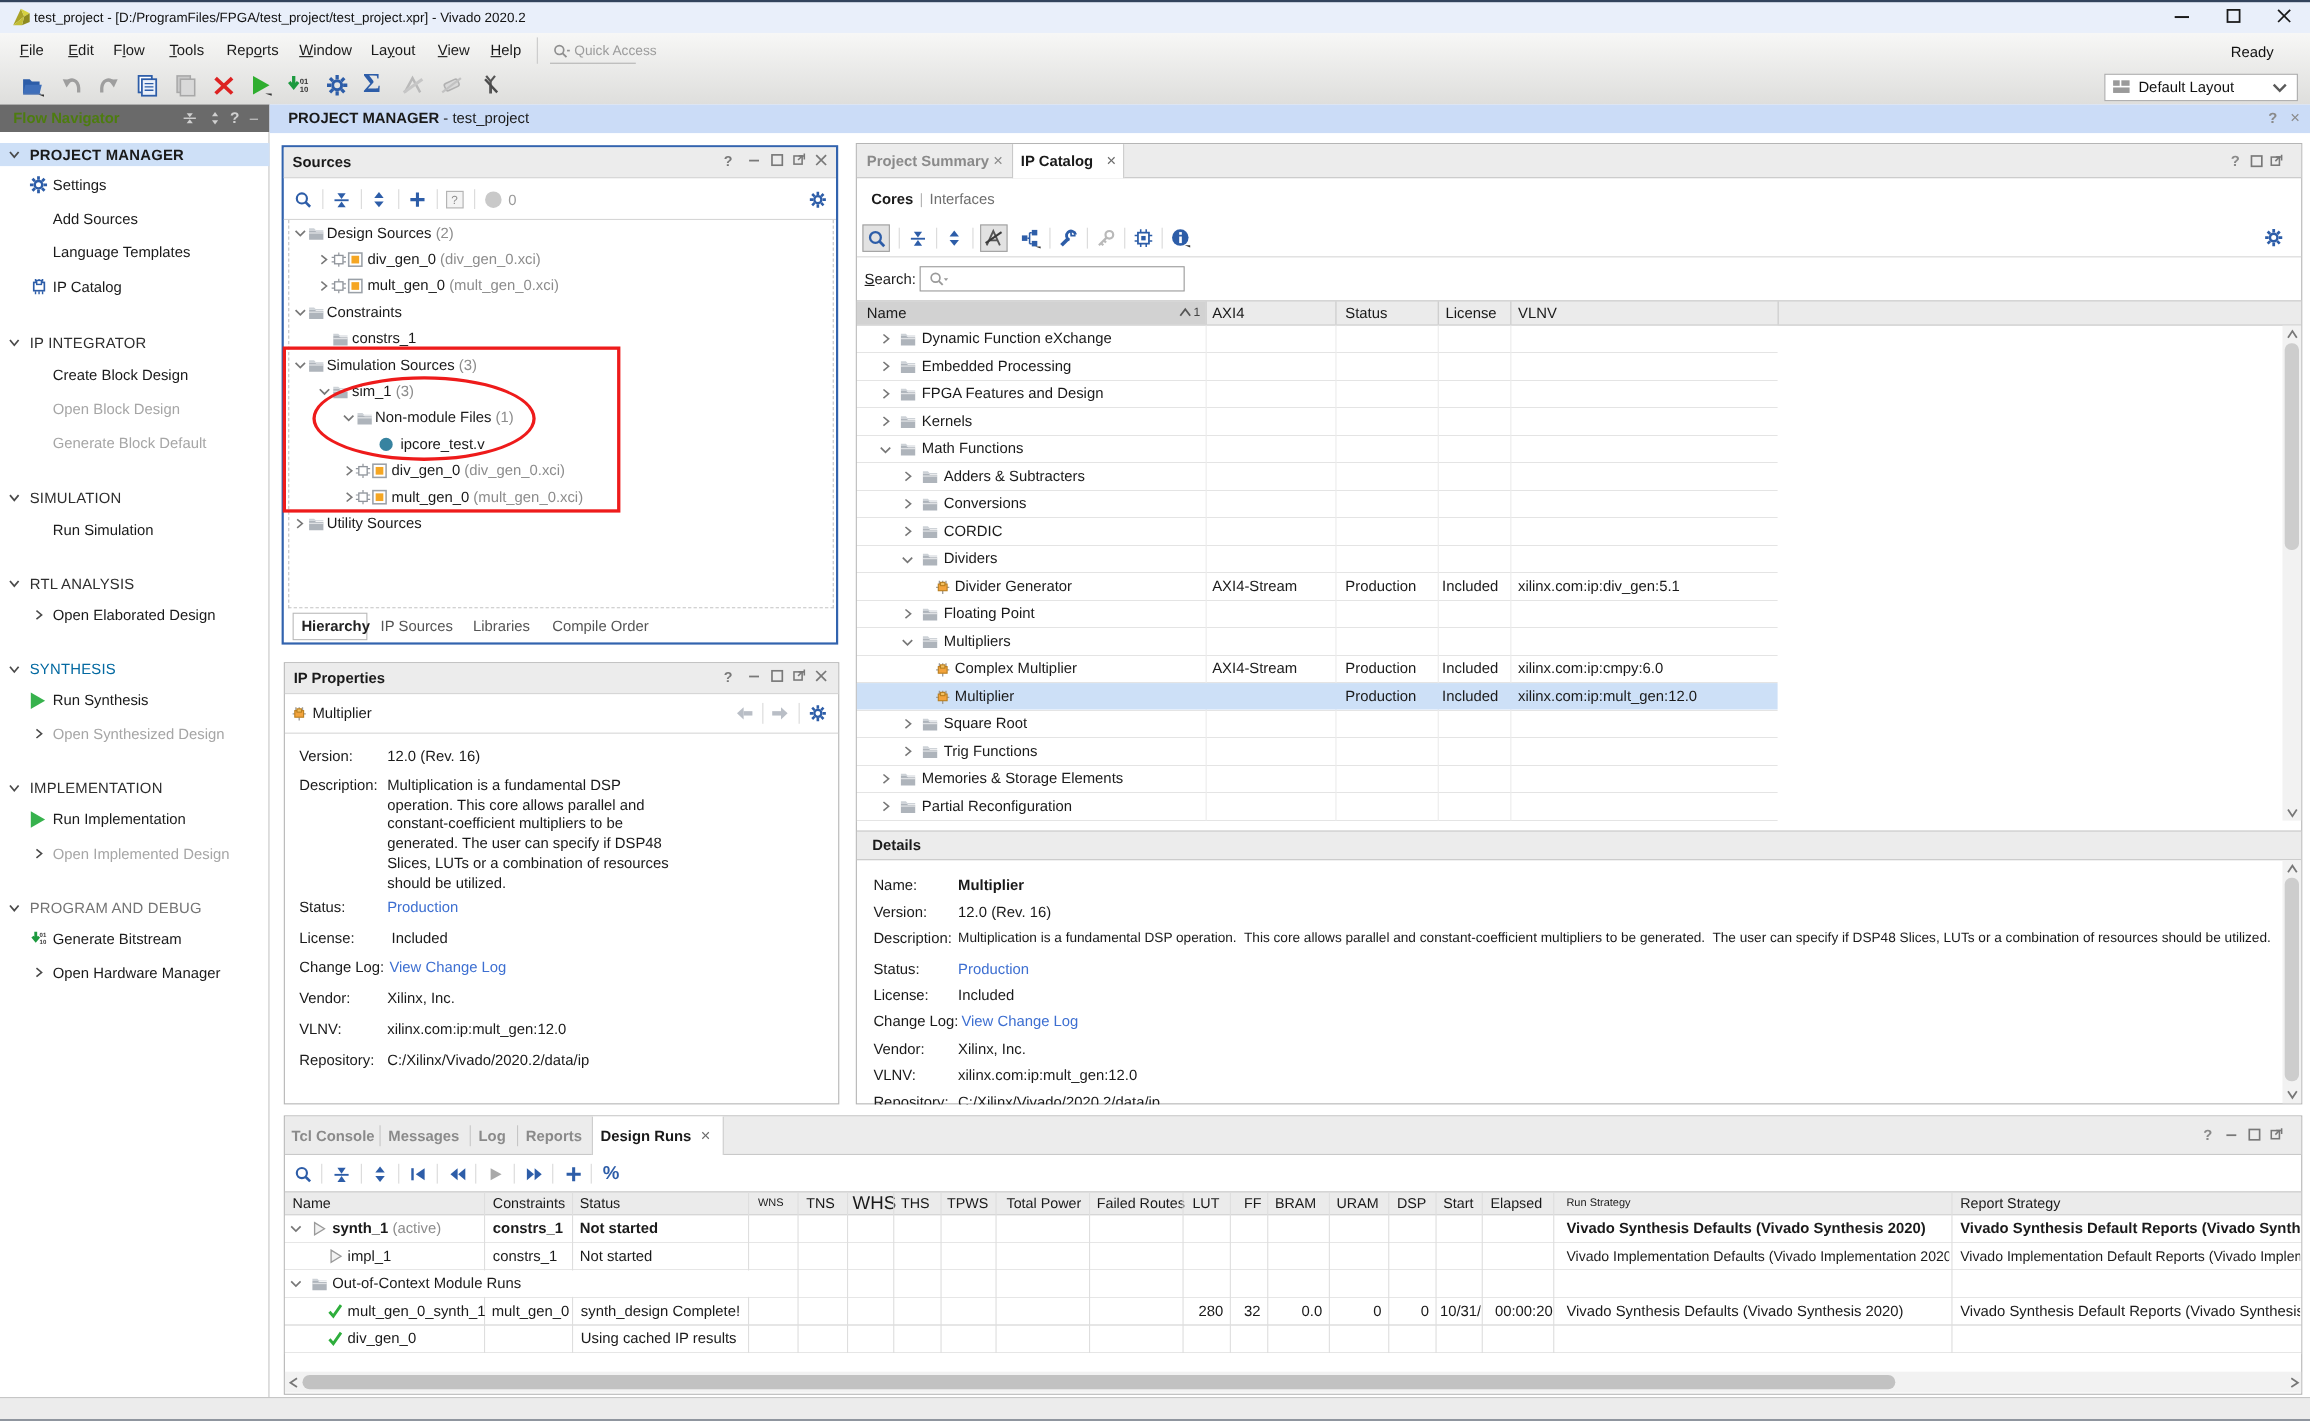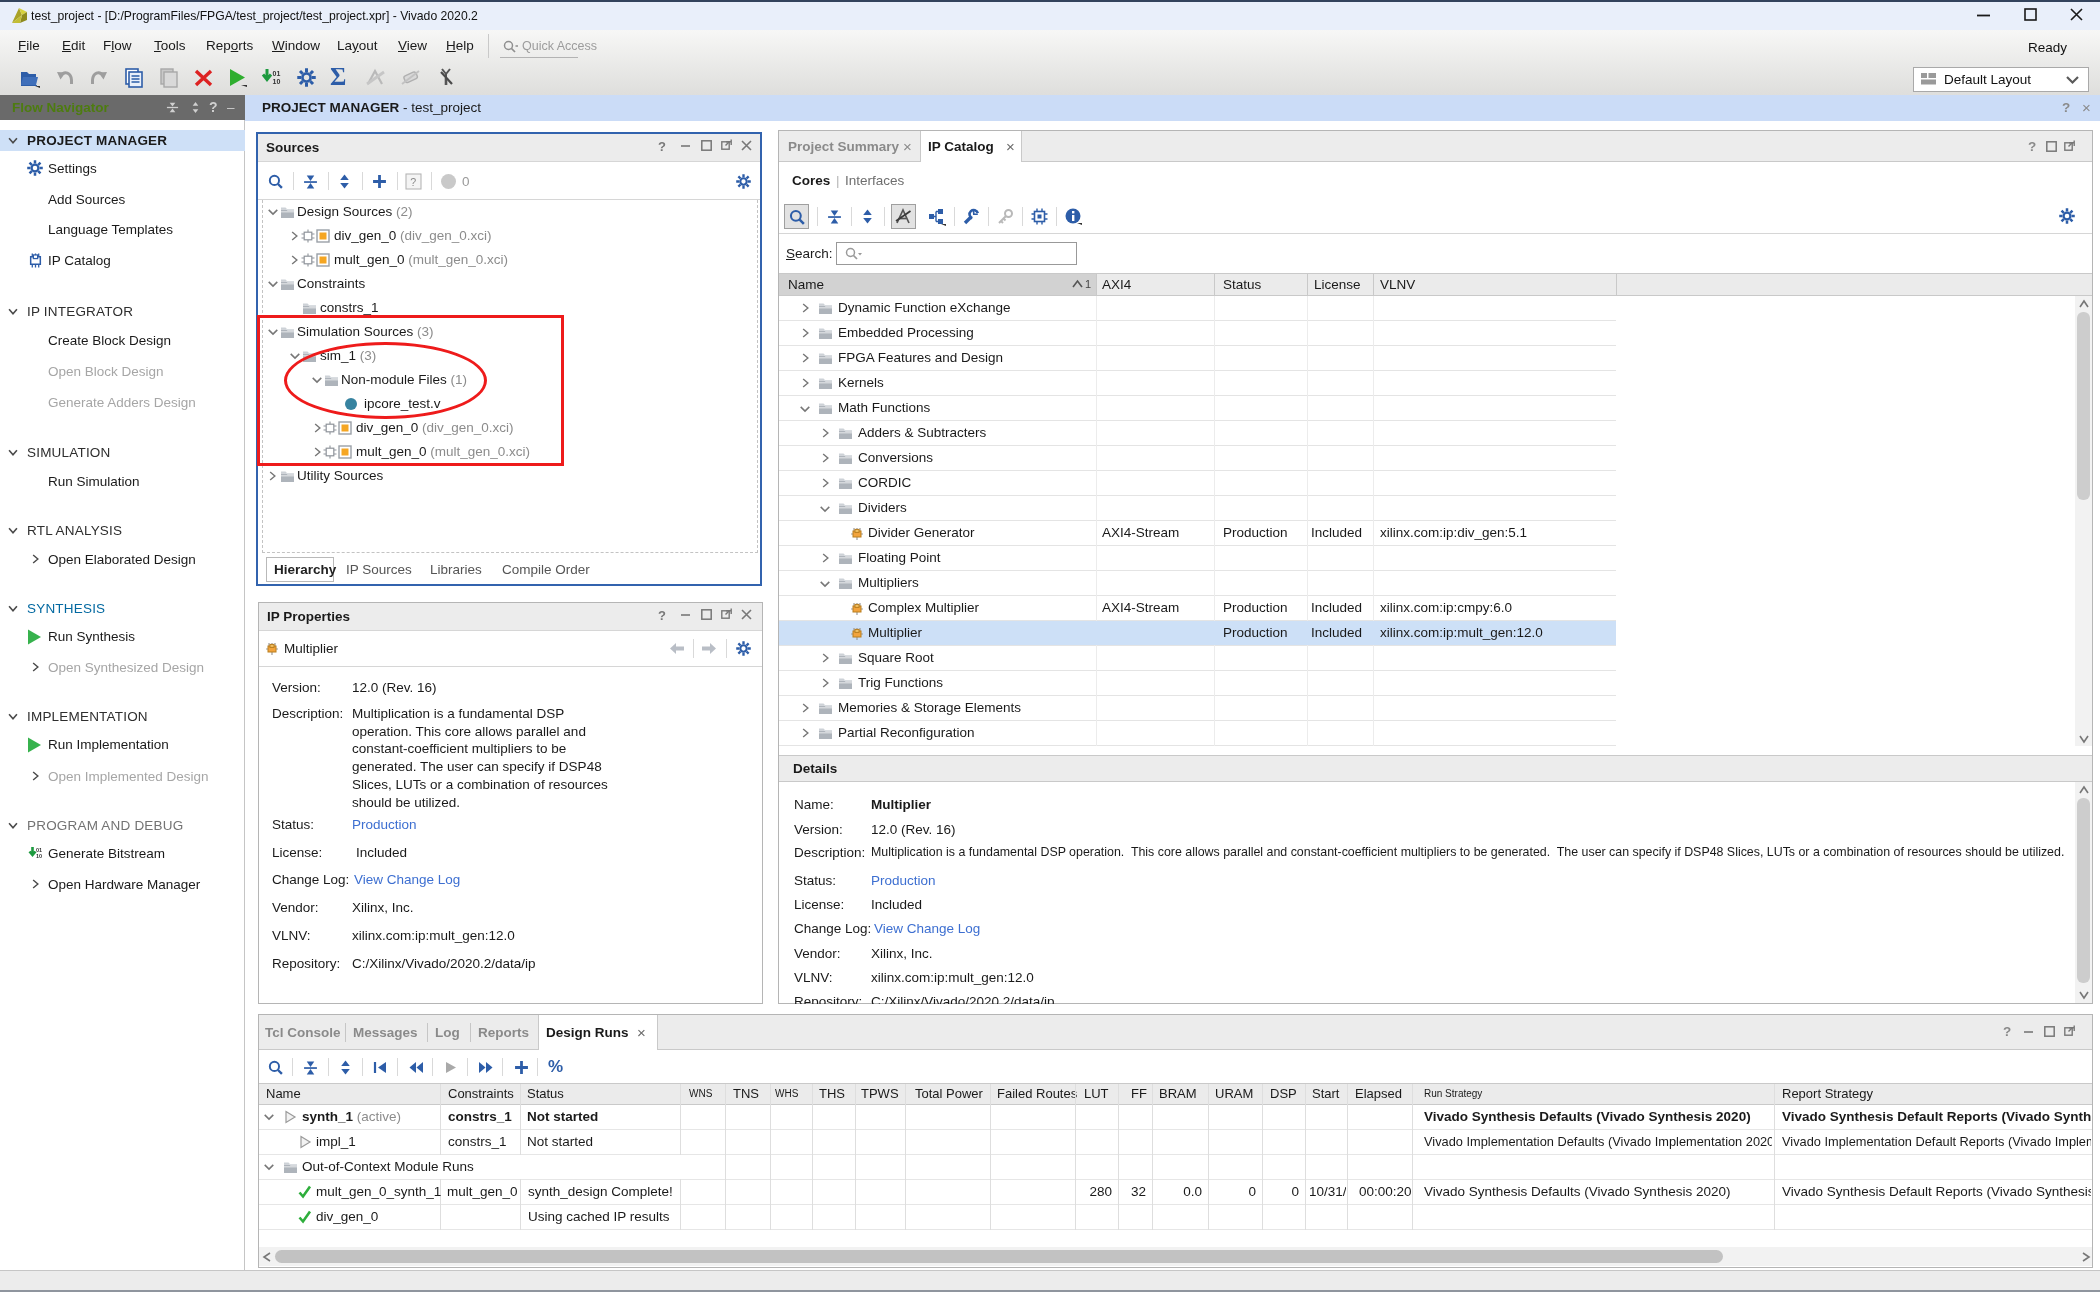--- a/index.html
+++ b/index.html
@@ -241,21 +241,21 @@
     <rect x="2.5" y="3.5" width="9" height="7" fill="#fff" stroke="#2d5da8" stroke-width="1.4"></rect>
     <rect x="5" y="1.8" width="4" height="3.4" fill="#fff" stroke="#2d5da8" stroke-width="1.2"></rect>
   </svg>
 <div class="a" style="left:48px;top:250px;height:21px;line-height:21px">IP Catalog</div>
 <svg class="a" style="left:7px;top:306px" width="12" height="11" viewBox="0 0 14 14">
     <path d="M2 4 L7 10 L12 4" fill="none" stroke="#4a4a4a" stroke-width="2"></path>
   </svg>
 <div class="a" style="left:27px;top:301px;height:21px;line-height:21px;font-size:13.5px;color:#2e2e2e;letter-spacing:.2px">IP INTEGRATOR</div>
 <div class="a" style="left:48px;top:330px;height:21px;line-height:21px">Create Block Design</div>
 <div class="a lgy" style="left:48px;top:361px;height:21px;line-height:21px">Open Block Design</div>
-<div class="a lgy" style="left:48px;top:392px;height:21px;line-height:21px">Generate Adders Design</div>
+<div class="a lgy" style="left:48px;top:392px;height:21px;line-height:21px">Generate Block Default</div>
 <svg class="a" style="left:7px;top:447px" width="12" height="11" viewBox="0 0 14 14">
     <path d="M2 4 L7 10 L12 4" fill="none" stroke="#4a4a4a" stroke-width="2"></path>
   </svg>
 <div class="a" style="left:27px;top:442px;height:21px;line-height:21px;font-size:13.5px;color:#2e2e2e;letter-spacing:.2px">SIMULATION</div>
 <div class="a" style="left:48px;top:471px;height:21px;line-height:21px">Run Simulation</div>
 <svg class="a" style="left:7px;top:525px" width="12" height="11" viewBox="0 0 14 14">
     <path d="M2 4 L7 10 L12 4" fill="none" stroke="#4a4a4a" stroke-width="2"></path>
   </svg>
 <div class="a" style="left:27px;top:520px;height:21px;line-height:21px;font-size:13.5px;color:#2e2e2e;letter-spacing:.2px">RTL ANALYSIS</div>
 <svg class="a" style="left:30px;top:553px" width="11" height="12" viewBox="0 0 14 14">
@@ -819,21 +819,21 @@
     <use href="#plus"></use>
   </svg>
 <div class="sep" style="left:537px;top:1058px;height:18px;background:#d9d9d9"></div>
 <div class="a b" style="left:548px;top:1056px;height:22px;line-height:22px;font-size:17px;color:#2d5da8">%</div>
 <div class="a" style="left:259px;top:1083px;width:1833px;height:22px;background:#ebebeb;border-top:1px solid #c9c9c9;border-bottom:1px solid #c9c9c9"></div>
 <div class="a" style="left:266px;top:1084px;height:20px;line-height:20px;font-size:13px">Name</div>
 <div class="a" style="left:448px;top:1084px;height:20px;line-height:20px;font-size:13px">Constraints</div>
 <div class="a" style="left:527px;top:1084px;height:20px;line-height:20px;font-size:13px">Status</div>
 <div class="a" style="left:689px;top:1084px;height:20px;line-height:20px;font-size:10px">WNS</div>
 <div class="a" style="left:733px;top:1084px;height:20px;line-height:20px;font-size:13px">TNS</div>
-<div class="a" style="left:775px;top:1084px;height:20px;line-height:20px;font-size:10px">WHS</div>
+<div class="a" style="left:775px;top:1084px;height:20px;line-height:20px;font-size:17px">WHS</div>
 <div class="a" style="left:819px;top:1084px;height:20px;line-height:20px;font-size:13px">THS</div>
 <div class="a" style="left:861px;top:1084px;height:20px;line-height:20px;font-size:13px">TPWS</div>
 <div class="a" style="left:915px;top:1084px;height:20px;line-height:20px;font-size:13px">Total Power</div>
 <div class="a" style="left:997px;top:1084px;height:20px;line-height:20px;font-size:13px">Failed Routes</div>
 <div class="a" style="left:1084px;top:1084px;height:20px;line-height:20px;font-size:13px">LUT</div>
 <div class="a" style="left:1131px;top:1084px;height:20px;line-height:20px;font-size:13px">FF</div>
 <div class="a" style="left:1159px;top:1084px;height:20px;line-height:20px;font-size:13px">BRAM</div>
 <div class="a" style="left:1215px;top:1084px;height:20px;line-height:20px;font-size:13px">URAM</div>
 <div class="a" style="left:1270px;top:1084px;height:20px;line-height:20px;font-size:13px">DSP</div>
 <div class="a" style="left:1312px;top:1084px;height:20px;line-height:20px;font-size:13px">Start</div>

